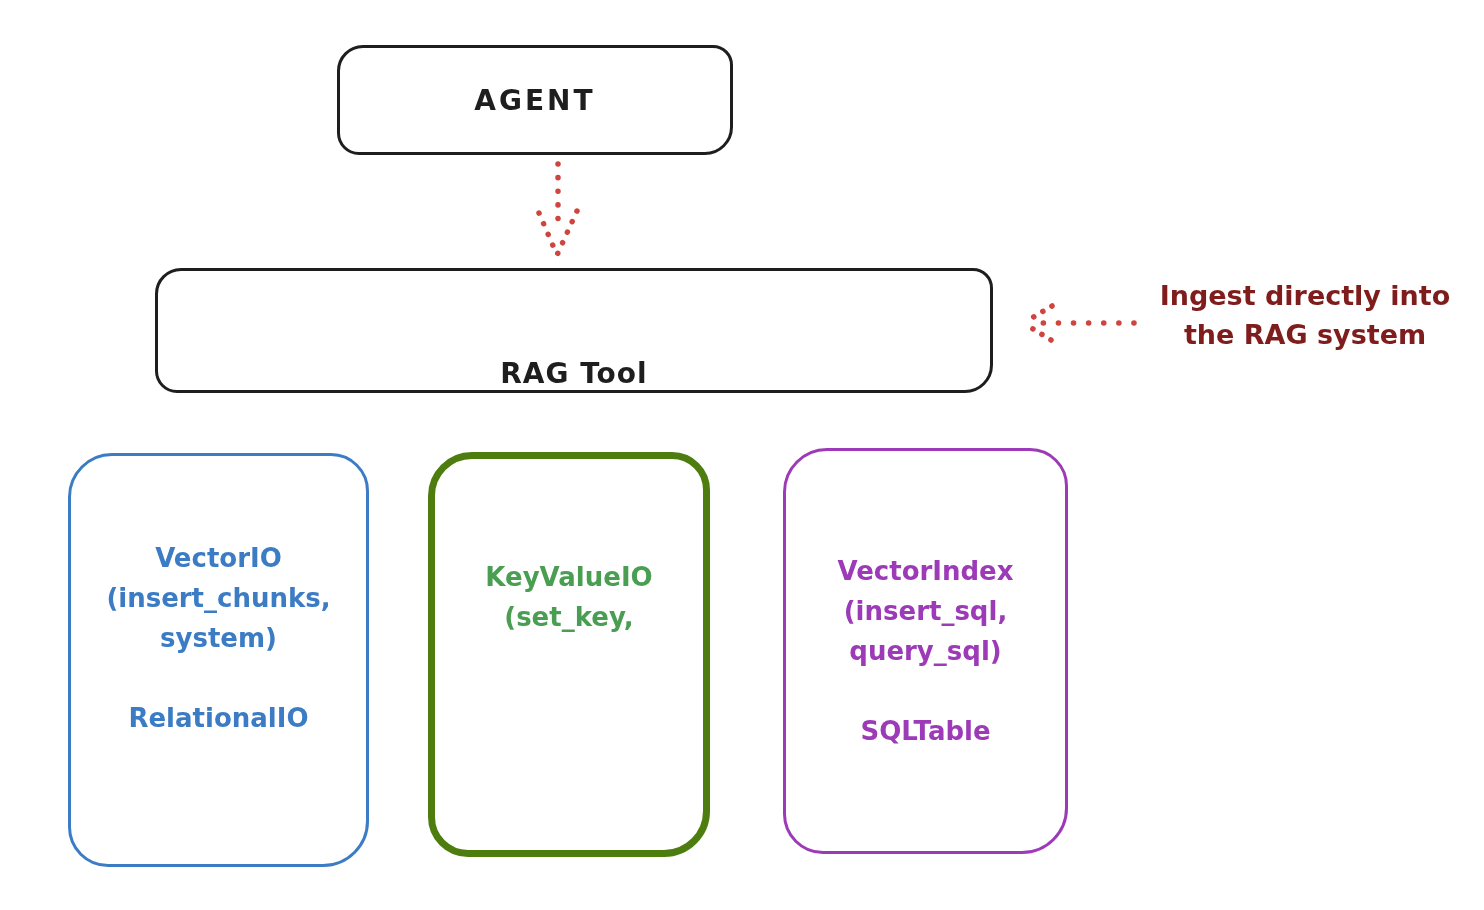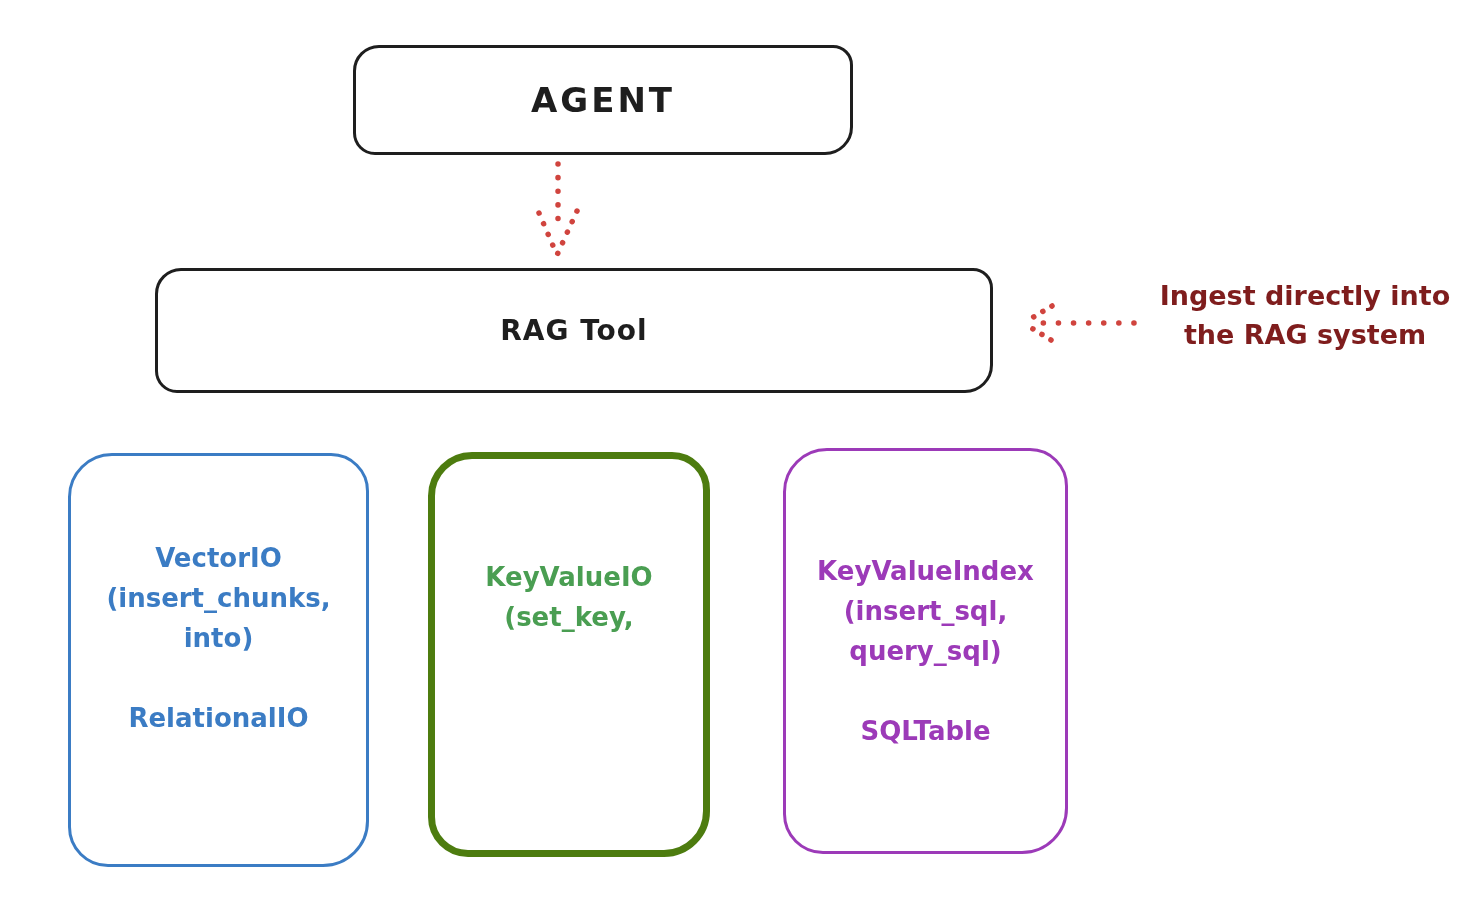--- a/index.html
+++ b/index.html
@@ -22,26 +22,26 @@
     display: flex;
     align-items: center;
     justify-content: center;
   }
   .node-black {
     border: 3.5px solid #1e1e1e;
     border-radius: 26px 20px 28px 22px;
     color: #1e1e1e;
   }
   .agent-box {
-    left: 353px; top: 45px; width: 500px; height: 110px;
-    font-size: 34px; font-weight: 700; letter-spacing: 3px;
+    left: 337px; top: 45px; width: 396px; height: 110px;
+    font-size: 28px; font-weight: 700; letter-spacing: 3px;
   }
   .ragtool-box {
     left: 155px; top: 268px; width: 838px; height: 125px;
-    font-size: 28px; font-weight: 700; letter-spacing: 1px;
+    font-size: 28px; font-weight: 700; letter-spacing: 1px; align-items: flex-end;
   }
   .store-box {
     border-radius: 44px 38px 46px 40px;
     flex-direction: column;
     justify-content: flex-start;
     text-align: center;
     font-size: 26px;
     font-weight: 700;
     line-height: 40px;
   }
@@ -99,32 +99,32 @@
   </svg>
 
   <div class="annotation">
     <div>Ingest directly into</div>
     <div>the RAG system</div>
   </div>
 
   <div class="node store-box store-blue">
     <div>VectorIO</div>
     <div>(insert_chunks,</div>
-    <div>into)</div>
+    <div>system)</div>
     <div class="spacer-line"></div>
     <div>RelationalIO</div>
   </div>
 
   <div class="node store-box store-green">
     <div>KeyValueIO</div>
     <div>(set_key,</div>
     <div class="spacer-line"></div>
   </div>
 
   <div class="node store-box store-purple">
-    <div>KeyValueIndex</div>
+    <div>VectorIndex</div>
     <div>(insert_sql,</div>
     <div>query_sql)</div>
     <div class="spacer-line"></div>
     <div>SQLTable</div>
   </div>
 
 </div>
 
 </body></html>

